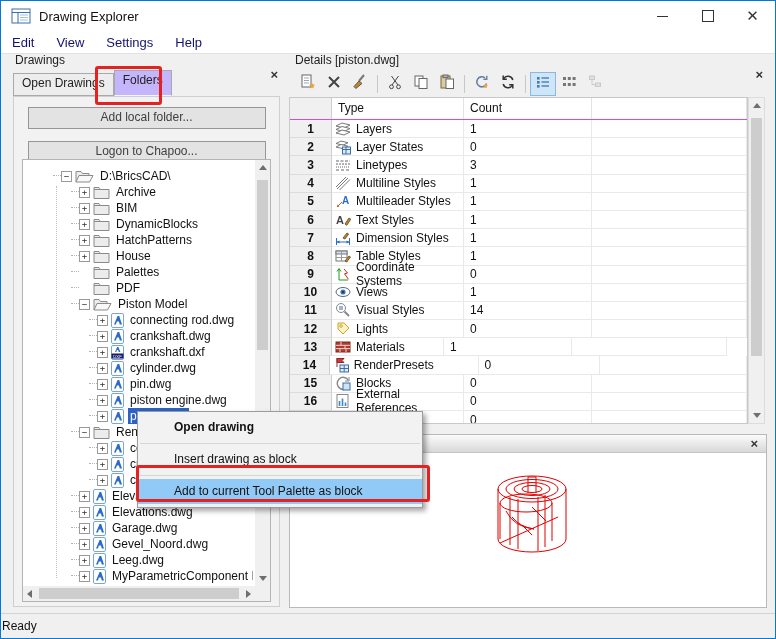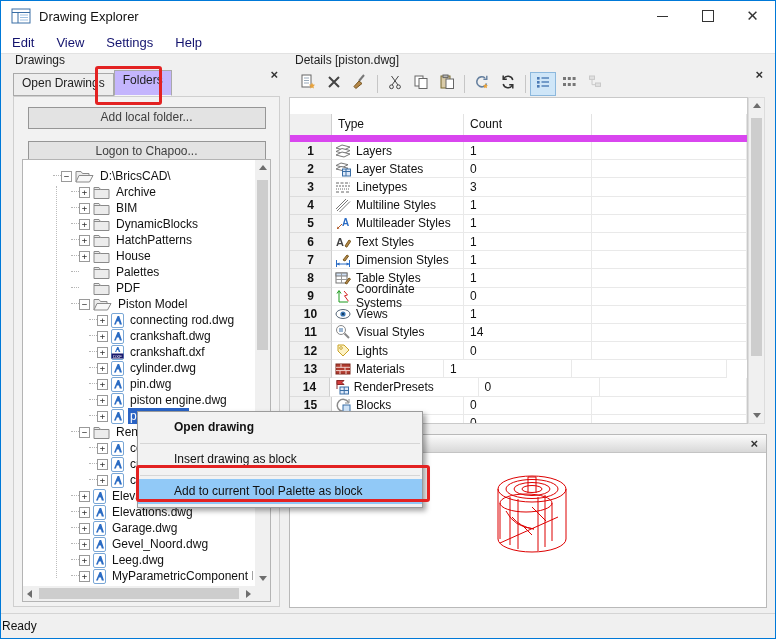--- a/index.html
+++ b/index.html
@@ -47,21 +47,21 @@
   .arr.left{left:4px;top:4px;border-top:4px solid transparent;border-bottom:4px solid transparent;border-right:5px solid #6e6e6e;}
   .arr.right{right:4px;top:4px;border-top:4px solid transparent;border-bottom:4px solid transparent;border-left:5px solid #6e6e6e;}
   
   .right-panel{position:absolute;left:288px;top:52px;width:480px;height:555px;}
   .dtoolbar{position:absolute;left:2px;top:18px;right:2px;height:26px;display:flex;align-items:center;padding-left:4px;}
   .tbtn{width:24px;height:22px;display:flex;align-items:center;justify-content:center;border:1px solid transparent;}
   .tbtn.active{background:#cfe6f8;border:1px solid #8cb8dd;}
   .tbtn.disabled{opacity:.45;}
   .tsep{width:1px;height:18px;background:#c6c6c6;margin:0 4px;}
   .dtable{position:absolute;left:0;top:44px;width:459px;height:327px;background:#fff;border:1px solid #c9c9c9;box-sizing:border-box;overflow:hidden;}
-  .thead{display:flex;height:21px;border-bottom:7px solid #d946ef;background:#fff;margin-top:16px;}
+  .thead{display:flex;height:21px;border-bottom:1px solid #d946ef;background:#fff;}
   .th{font-size:12px;color:#111;padding:3px 0 0 6px;box-sizing:border-box;border-right:1px solid #e3e3e3;}
   .th.num{background:#f0f0f0;border-right:1px solid #cfcfcf;}
   .drow{display:flex;height:18.2px;box-sizing:border-box;}
   .cell{box-sizing:border-box;border-right:1px solid #e9e9e9;border-bottom:1px solid #e9e9e9;font-size:12px;color:#111;display:flex;align-items:center;}
   .cell.num{background:#f0f0f0;border-right:1px solid #cfcfcf;border-bottom:1px solid #dcdcdc;font-weight:bold;justify-content:center;}
   .cell.type .ric{margin:0 5px 0 3px;display:inline-flex;}
   .cell.count{padding-left:6px;}
   .dvsb{position:absolute;right:4px;top:44px;width:17px;height:327px;background:#f0f0f0;border:1px solid #dcdcdc;box-sizing:border-box;}
   .splitter{position:absolute;left:0;right:0;top:371px;height:10px;background:#f0f0f0;}
   .preview{position:absolute;left:0;top:381px;right:2px;bottom:0;border:1px solid #b9b9b9;background:#fff;box-sizing:border-box;}

